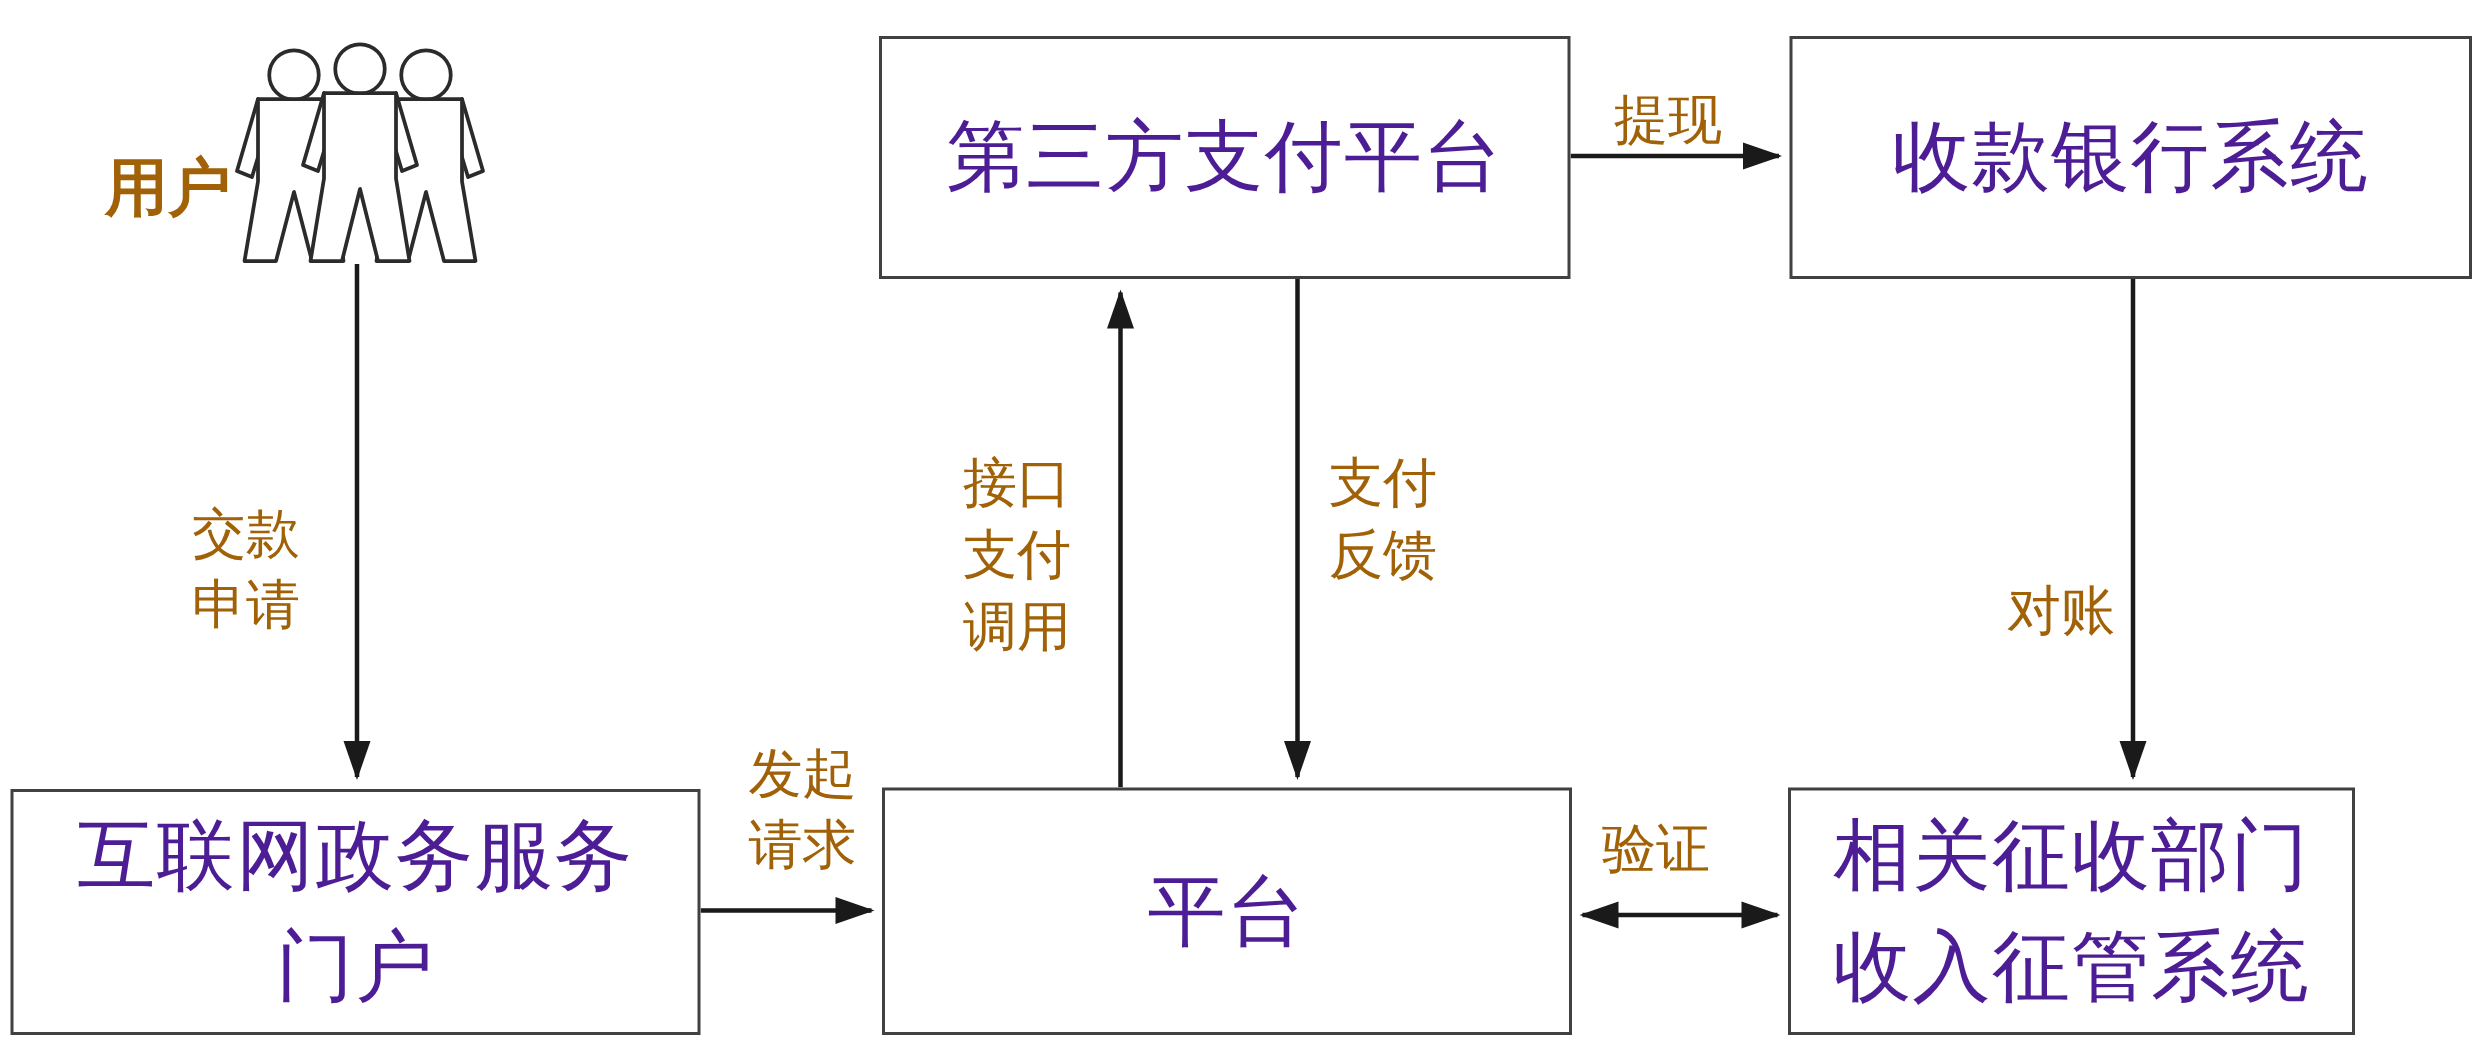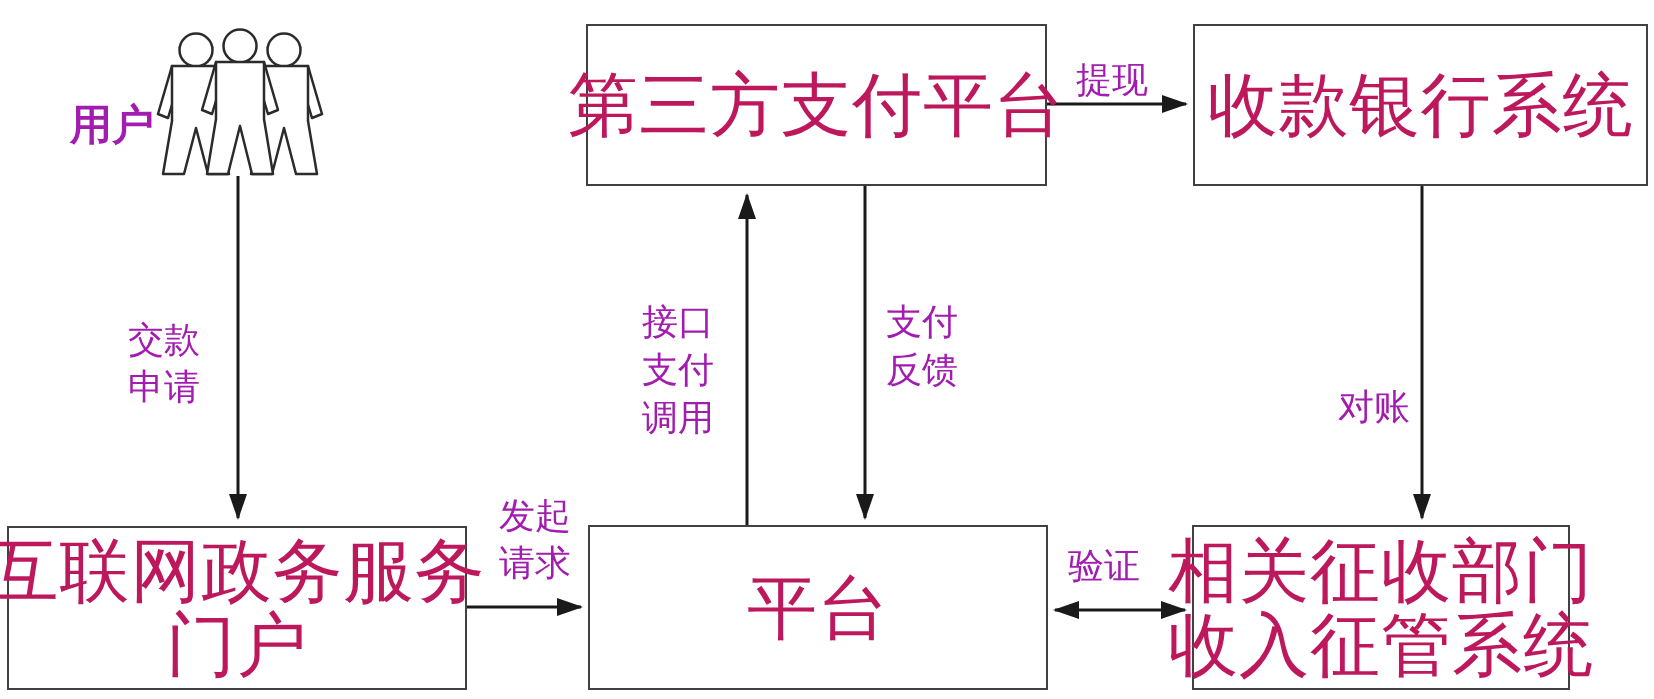--- a/index.html
+++ b/index.html
@@ -7,33 +7,33 @@
     position:relative;width:1654px;height:699px;background:#ffffff;
     font-family:"Liberation Sans","DejaVu Sans",sans-serif;color:#000;
     overflow:hidden;
   }
   #arrow-layer{position:absolute;left:0;top:0;width:1654px;height:699px;}
   .node{
     position:absolute;background:#ffffff;border:2px solid #414141;
     display:flex;flex-direction:column;align-items:center;justify-content:center;
     text-align:center;box-sizing:border-box;
   }
-  .node .bigtext{font-size:70px;line-height:74px;color:#be185d;letter-spacing:1px;white-space:nowrap;}
+  .node .bigtext{font-size:52px;line-height:74px;color:#4c1d95;letter-spacing:1px;white-space:nowrap;}
   #box-third-party{left:586px;top:24px;width:461px;height:162px;}
   #box-bank{left:1193px;top:24px;width:455px;height:162px;}
   #box-portal{left:7px;top:526px;width:460px;height:164px;}
   #box-online{left:588px;top:525px;width:460px;height:165px;}
   #box-collection{left:1192px;top:525px;width:378px;height:165px;}
   .edge-label{
     position:absolute;text-align:center;font-size:36px;line-height:48px;
-    color:#a21caf;white-space:nowrap;
+    color:#a16207;white-space:nowrap;
   }
   .edge-label span{display:block;}
   #label-user{left:56px;top:100px;width:112px;font-size:42px;line-height:50px;font-weight:bold;}
-  #label-payment-application{left:106px;top:316px;width:116px;line-height:47px;}
+  #label-payment-application{left:106px;top:332px;width:116px;line-height:47px;}
   #label-initiate-request{left:476px;top:492px;width:118px;line-height:47px;}
   #label-interface-call{left:622px;top:298px;width:112px;}
   #label-completion-feedback{left:866px;top:298px;width:112px;}
   #label-withdraw{left:1058px;top:56px;width:108px;}
   #label-reconciliation{left:1320px;top:383px;width:108px;}
   #label-verify-compare{left:1046px;top:502px;width:116px;line-height:47px;margin-top:40px;}
 </style>
 </head>
 <body>
 

